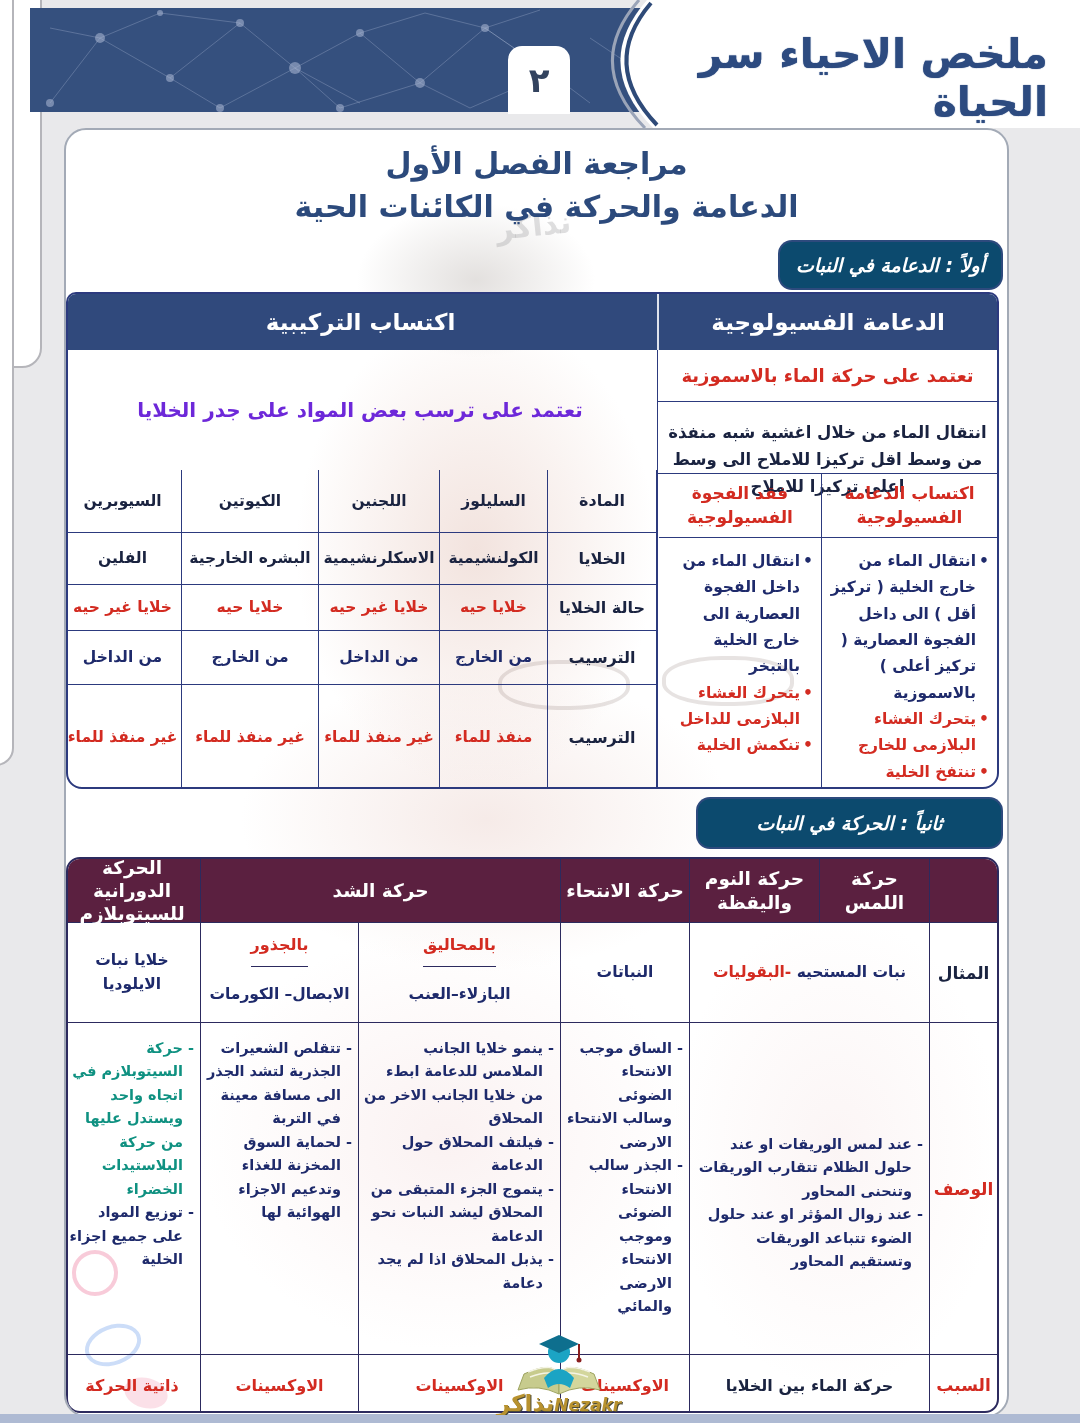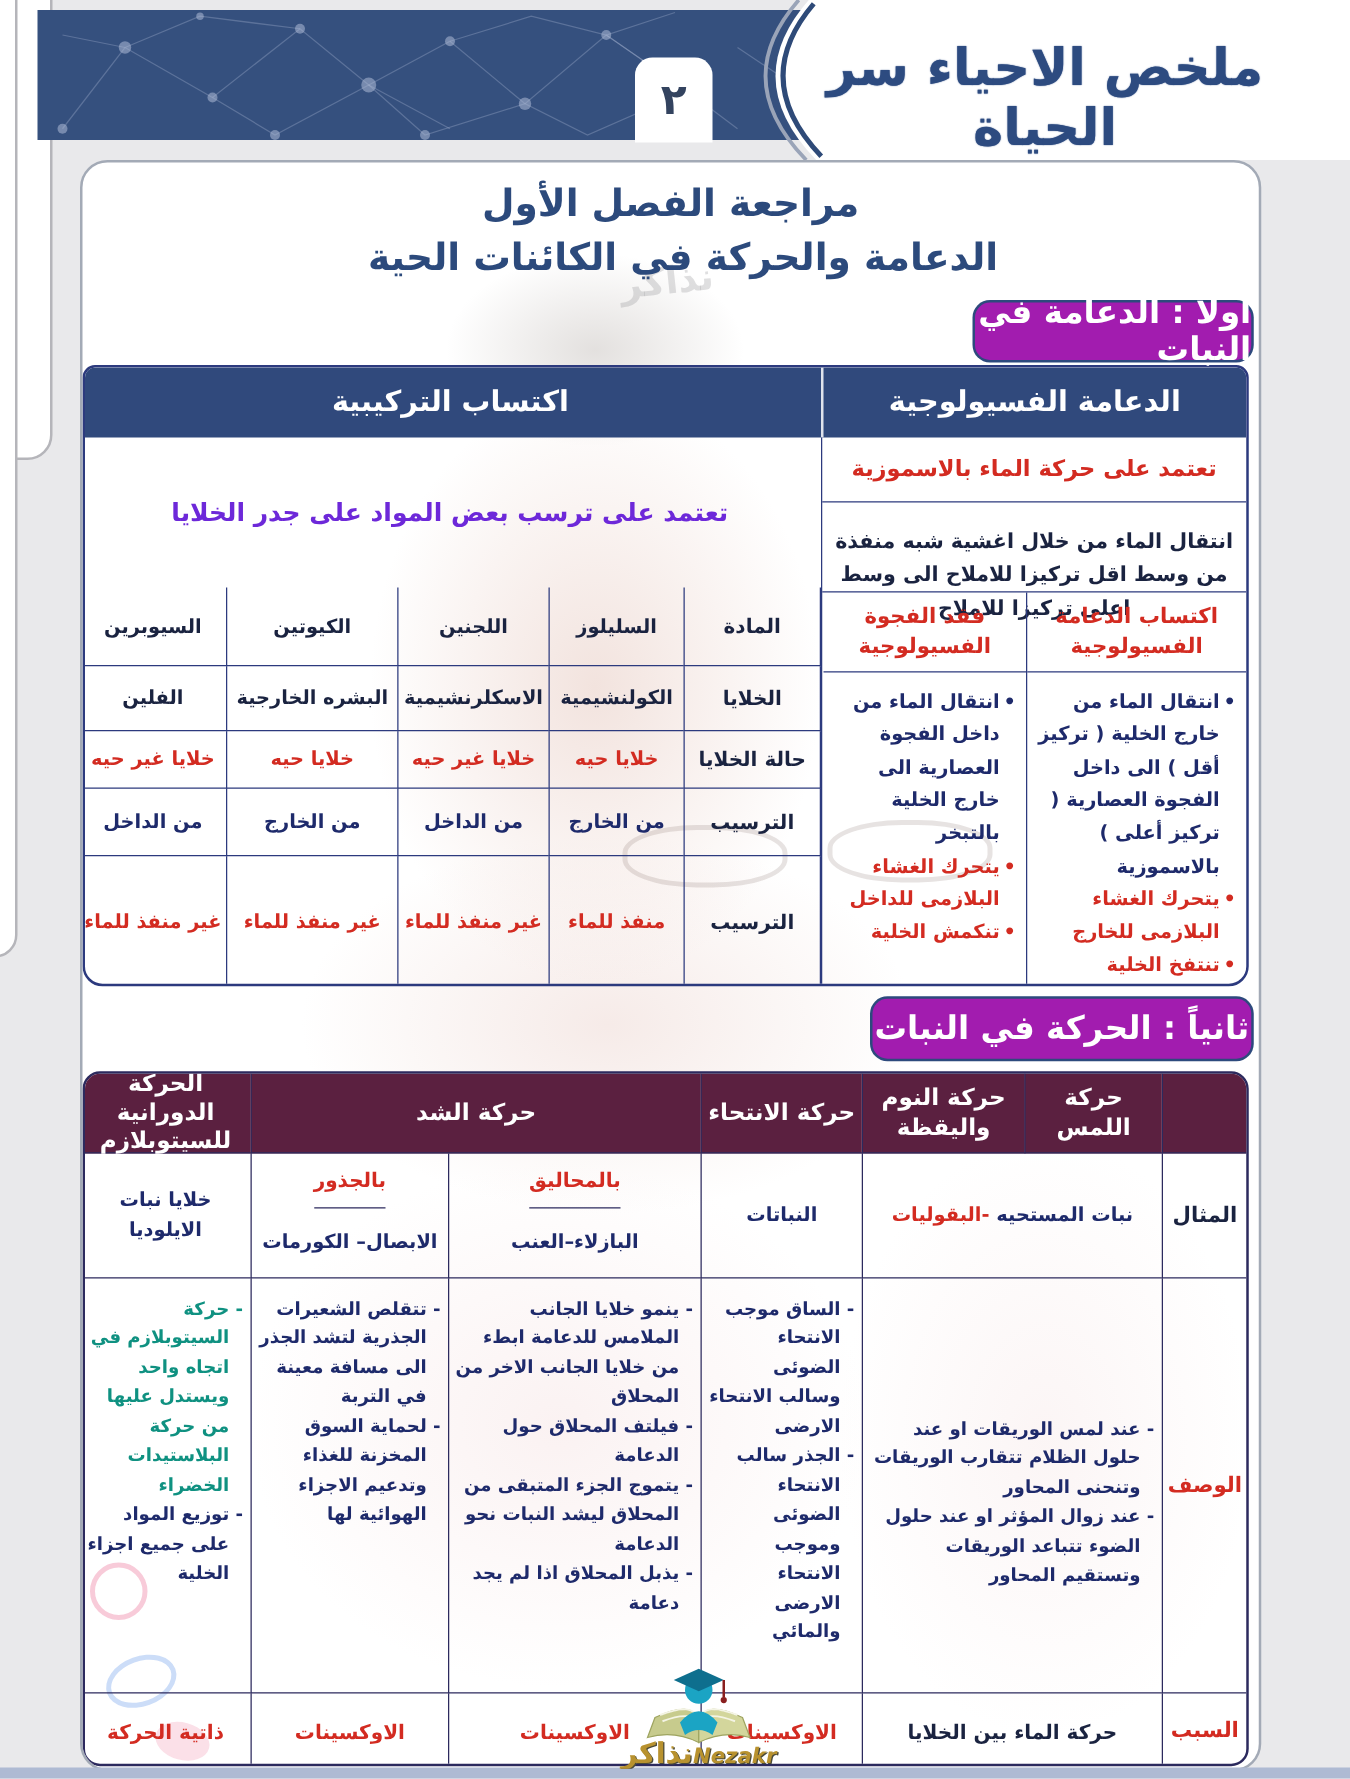--- a/index.html
+++ b/index.html
@@ -10,21 +10,21 @@
   
   .strip { position:absolute; background:#fff; border:2px solid #b5b5ba; }
   .strip2 { left:-24px; top:-24px; width:66px; height:392px; border-radius:20px; }
   .strip1 { left:-24px; top:-24px; width:38px; height:790px; border-radius:18px; }
 
   
   .banner { position:absolute; right:0; top:8px; width:1050px; height:104px; background:#35507e; overflow:hidden; }
   .banner svg { position:absolute; inset:0; }
   .logo-wrap { position:absolute; right:0; top:0; width:495px; height:128px; z-index:3; }
   .logo-wrap svg { position:absolute; inset:0; }
-  .logo-title { position:absolute; right:44px; top:30px; width:400px; text-align:center;
+  .logo-title { position:absolute; right:32px; top:30px; width:400px; 
     color:#2d4b80; font-size:41px; letter-spacing:0; text-shadow:0 0 1px #2d4b80; }
   .page-badge { position:absolute; left:508px; top:46px; width:62px; height:68px; background:#fff;
     border-radius:14px 14px 0 0; z-index:4; display:flex; align-items:center; justify-content:center;
     color:#33435f; font-size:34px; }
 
   
   .card { position:absolute; left:64px; top:128px; width:945px; height:1289px; background:#fff;
     border:2px solid #a3aab6; border-radius:22px; overflow:hidden; }
 
   
@@ -43,22 +43,22 @@
     transform:rotate(-6deg); z-index:0; }
   .doodle { position:absolute; border-radius:50%; z-index:0; }
   .d1 { left:6px; top:1120px; width:46px; height:46px; border:4px solid rgba(231,84,128,0.30); }
   .d2 { left:18px; top:1195px; width:58px; height:40px; border:4px solid rgba(73,134,231,0.28); transform:rotate(-20deg);}
   .d3 { left:58px; top:1248px; width:44px; height:30px; background:rgba(231,84,128,0.18); transform:rotate(15deg);}
 
   .doc-title { position:relative; z-index:1; text-align:center; padding-top:16px; color:#2c4a7c; }
   .doc-title .l1 { font-size:30px; }
   .doc-title .l2 { font-size:30px; margin-top:8px;margin-left:20px; }
 
-  .sec-badge { position:absolute; z-index:2; background:#a21caf; color:#fff; font-size:26px;
-    border-radius:12px; display:flex; align-items:center; justify-content:center; box-shadow:0 0 0 2px #2d4a7d; }
+  .sec-badge { position:absolute; z-index:2; background:#0c4a6e; color:#fff; font-size:19px;
+    border-radius:12px; display:flex; align-items:center; justify-content:center; box-shadow:0 0 0 2px #2d4a7d;font-style:italic; }
   .sec1 { right:6px; top:112px; width:221px; height:46px; }
   .sec2 { right:6px; top:669px; width:303px; height:48px; }
 
   
   .t1 { position:absolute; z-index:1; right:8px; top:162px; width:933px; height:497px;
     display:grid; grid-template-columns:340px 593px; grid-template-rows:56px 441px;
     border:2px solid #2c3a7e; border-radius:10px 10px 16px 16px; overflow:hidden; }
   .t1-h { background:#30497c; color:#fff; font-size:23px; display:flex; align-items:center; justify-content:center; }
   .t1-h.phys { border-left:2px solid #dfe3ec; }
 

